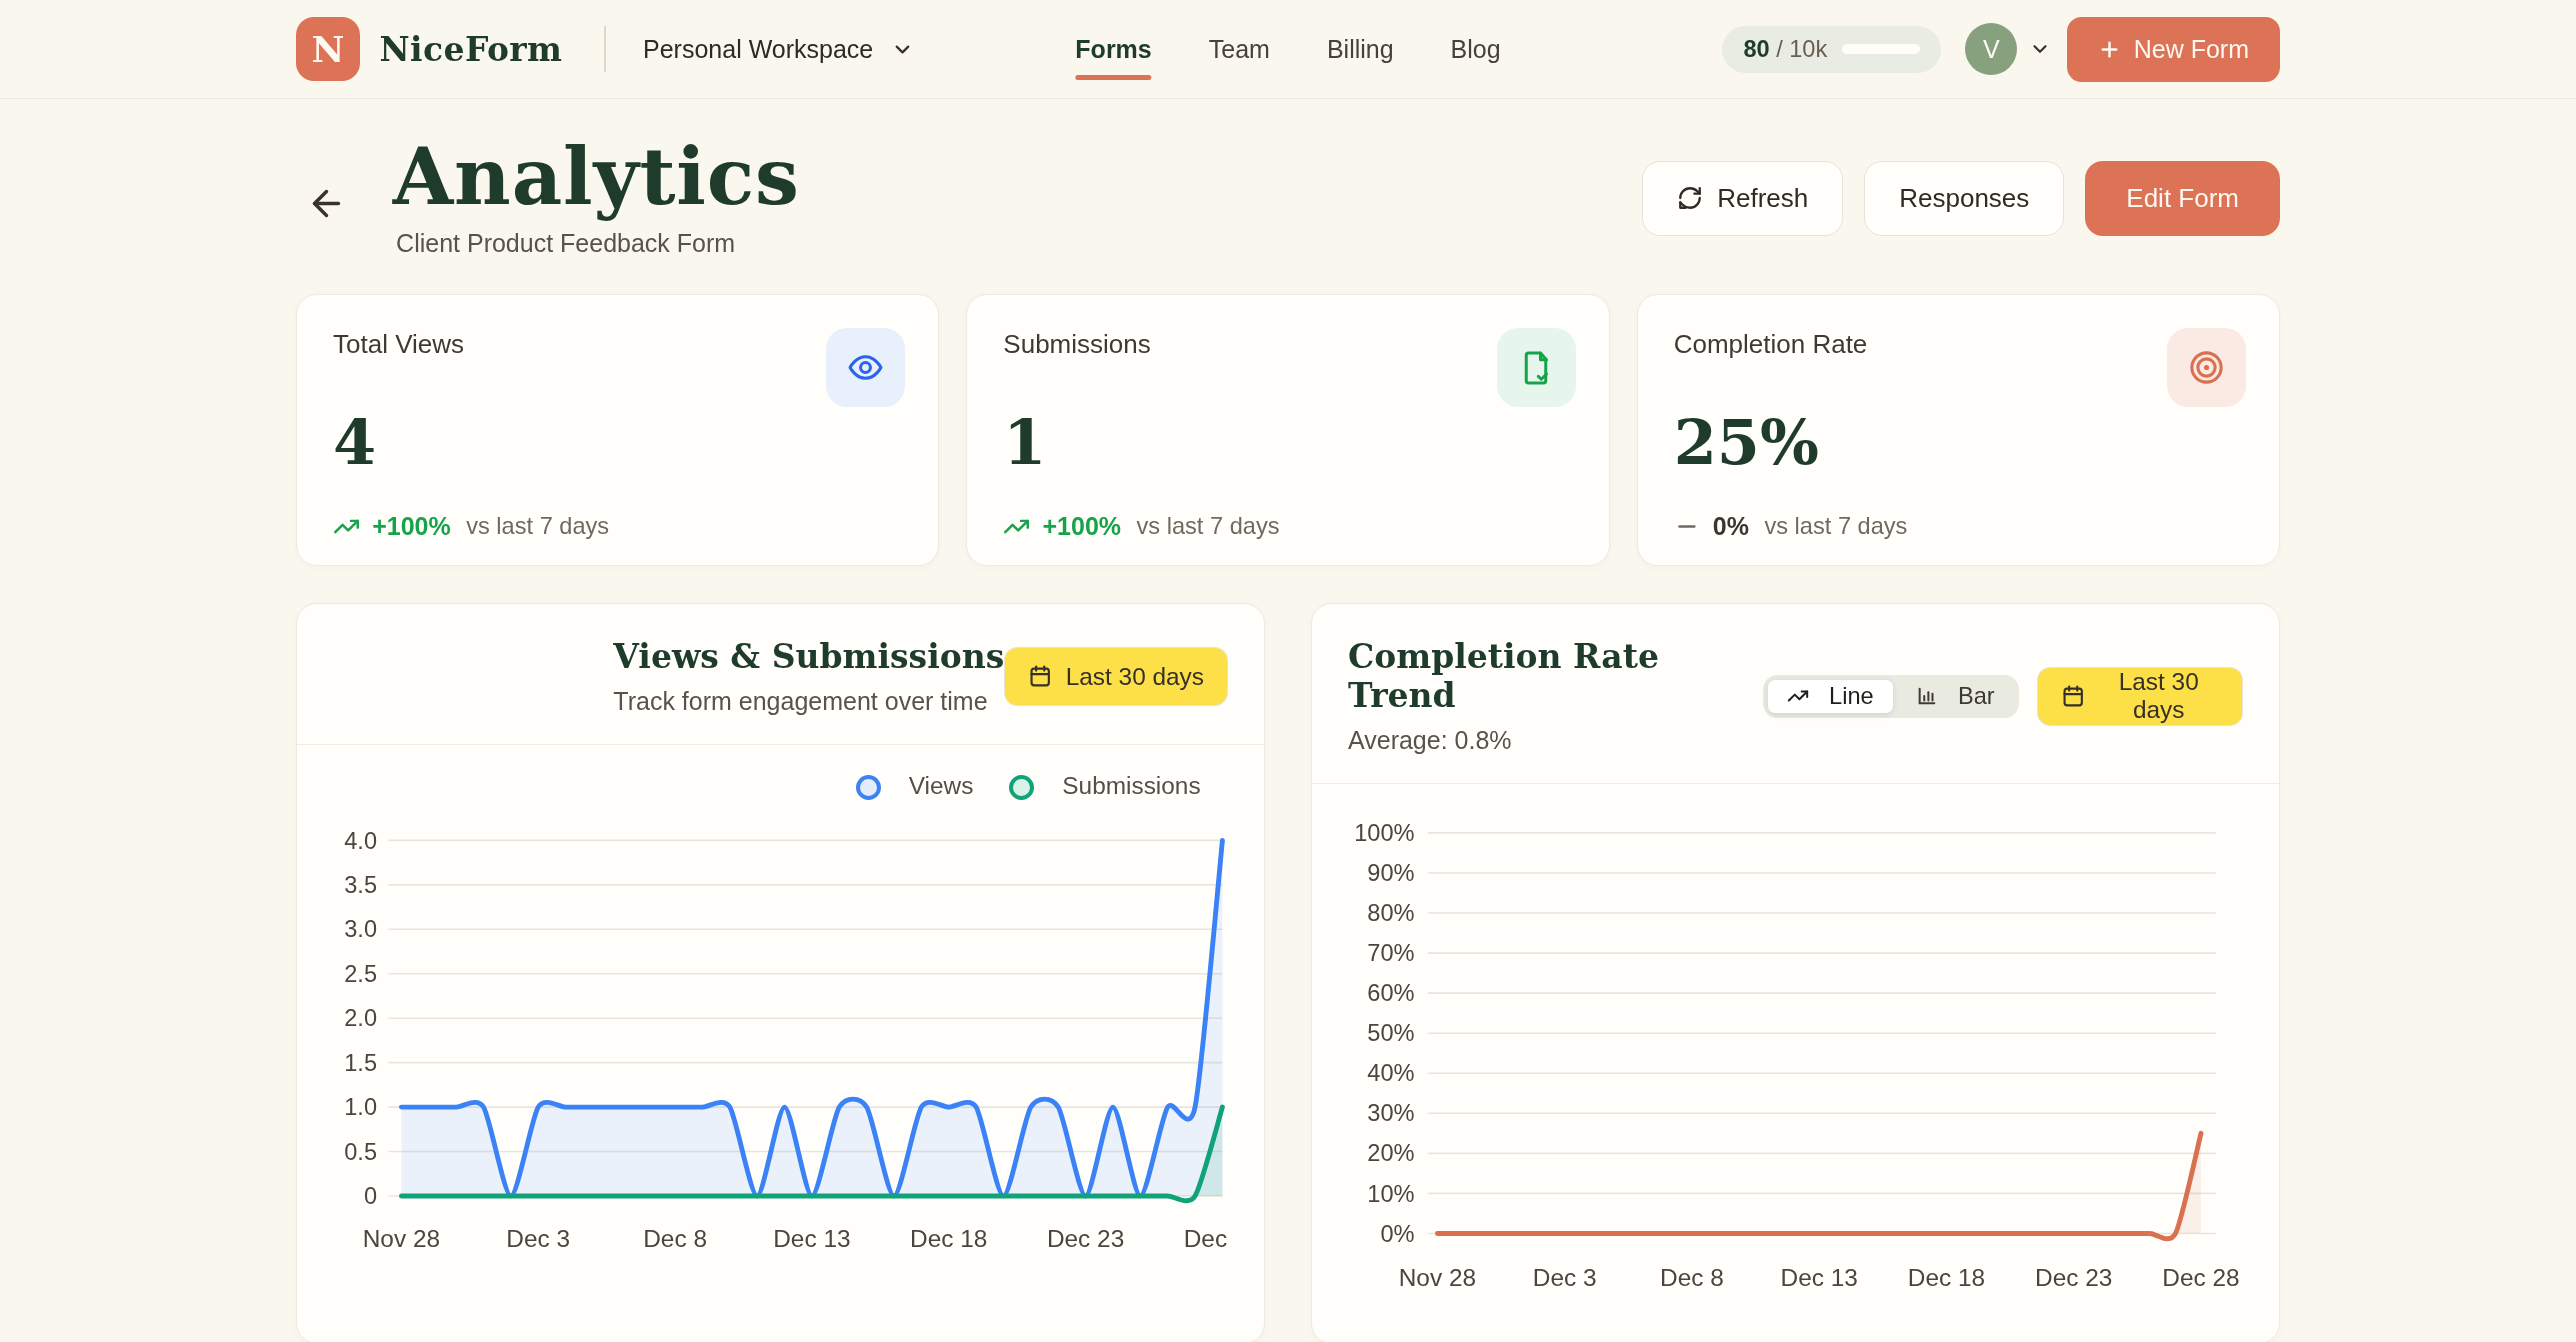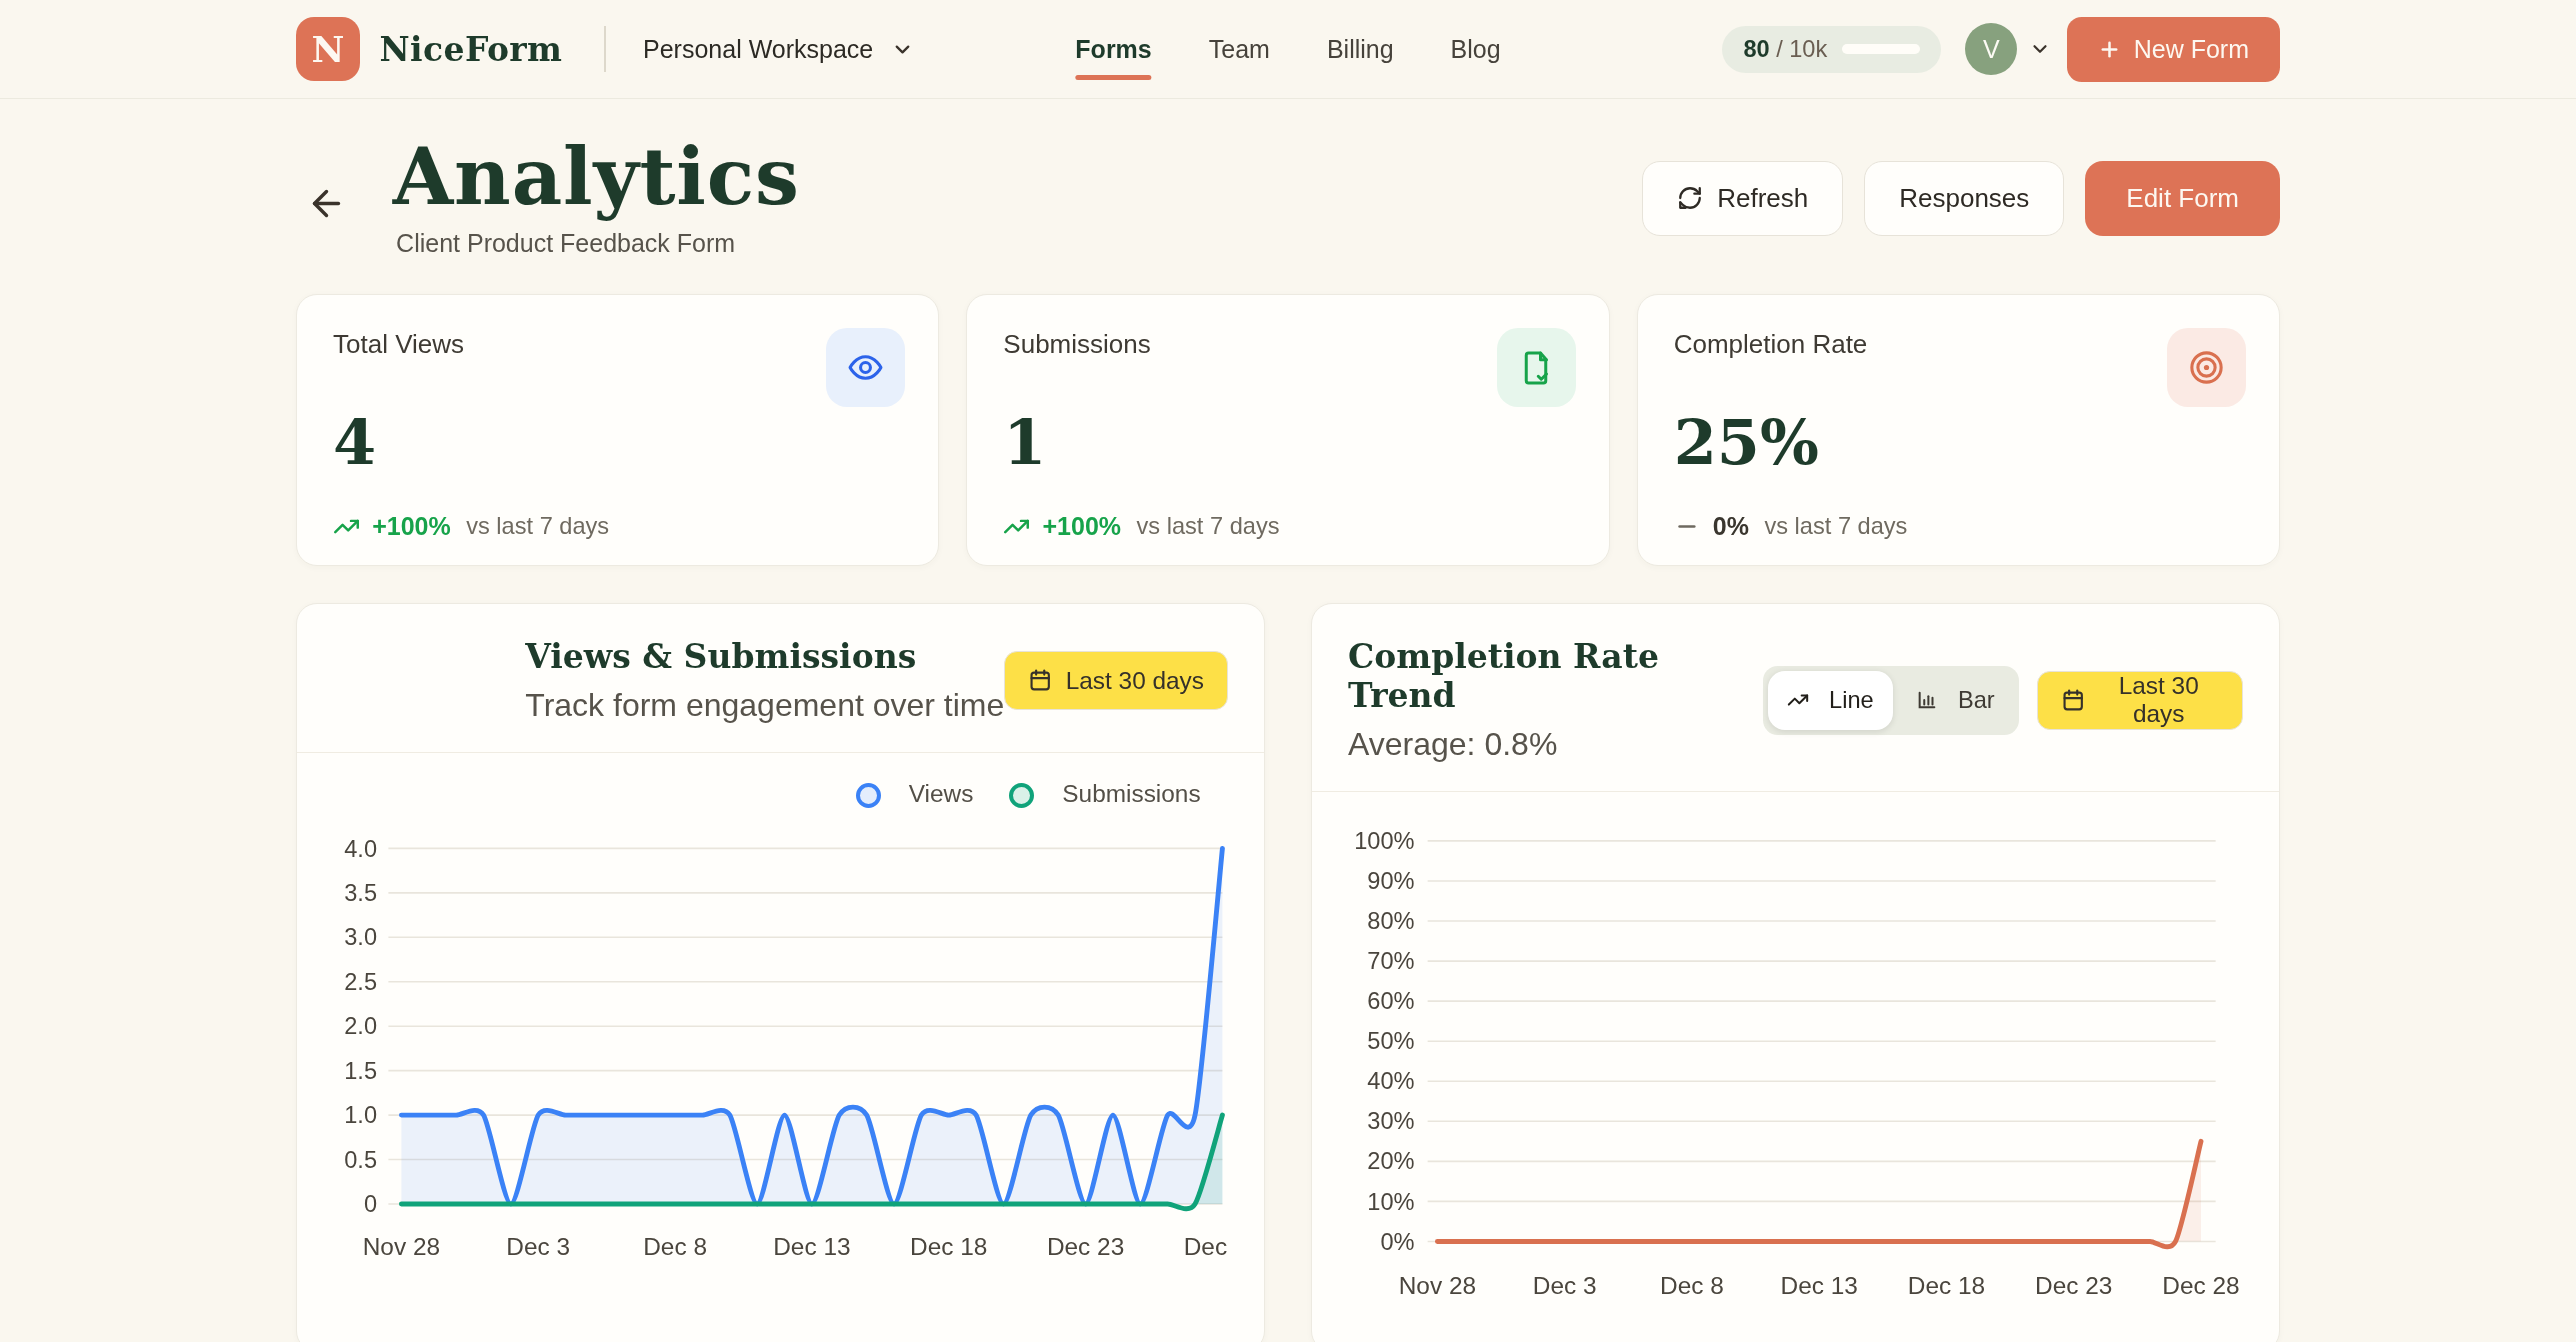--- a/index.html
+++ b/index.html
@@ -66,26 +66,26 @@
   .stat-delta{display:flex;align-items:center;gap:12.2px;margin-top:33px}
   .delta-up{font-size:25px;font-weight:700;color:#17a34a}
   .delta-flat{font-size:25px;font-weight:700;color:#3a362e}
   .delta-note{font-size:23.6px;color:#6f6a60;margin-left:3.3px}
 
   
   .charts{display:grid;grid-template-columns:1fr 1fr;gap:46px;margin-top:37px;padding-bottom:31px}
   .chart-card{background:#fffefb;border:1.6px solid #edeae1;border-radius:21px;box-shadow:0 1.6px 6.5px rgba(60,50,30,.03);overflow:hidden}
   .chart-head{display:flex;align-items:center;justify-content:flex-end;padding:33px 36px 28px;border-bottom:1.6px solid #f0ece2}
   .chart-title{font-size:33px;font-weight:700;color:#1e3b2b}
-  .chart-sub{font-size:32px;color:#57534b;margin-top:11.4px}
+  .chart-sub{font-size:25px;color:#57534b;margin-top:11.4px}
   .chart-controls{display:flex;align-items:center;gap:18px}
   .range-btn{display:flex;align-items:center;gap:13px;height:59px;padding:0 23px;background:#fde047;border:1.6px solid #e7e3d9;
              border-radius:13px;font-size:24.4px;color:#35312a;cursor:pointer;font-family:inherit}
   .toggle-group{display:flex;align-items:center;gap:3.3px;background:#e9ebe1;border-radius:14.7px;padding:4.9px}
-  .toggle-btn{display:flex;align-items:center;gap:20px;height:59px;padding:0 19.5px;border:none;border-radius:17px;background:transparent;
+  .toggle-btn{display:flex;align-items:center;gap:20px;height:33px;padding:0 19.5px;border:none;border-radius:7px;background:transparent;
               font-size:23.6px;color:#3e3a33;cursor:pointer;font-family:inherit}
   .toggle-btn.active{background:#ffffff;box-shadow:0 1.6px 6.5px rgba(0,0,0,.10);color:#221f1a;font-weight:500}
   .chart-body{padding:11.4px 24.4px 19.5px 34px}
   .legend-row{display:flex;justify-content:flex-end;align-items:center;gap:36px;height:59px;padding-right:39px}
   .legend-item{display:flex;align-items:flex-end;gap:28px;cursor:pointer}
   .legend-ring{width:25px;height:25px;border-radius:50%}
   .ring-views{border:4.9px solid #3b82f6;background:#e3edfc}
   .ring-subs{border:4.9px solid #10a37a;background:#daf1e8}
   .legend-label{font-size:24.4px;color:#534f47}
   svg.chart{display:block}

